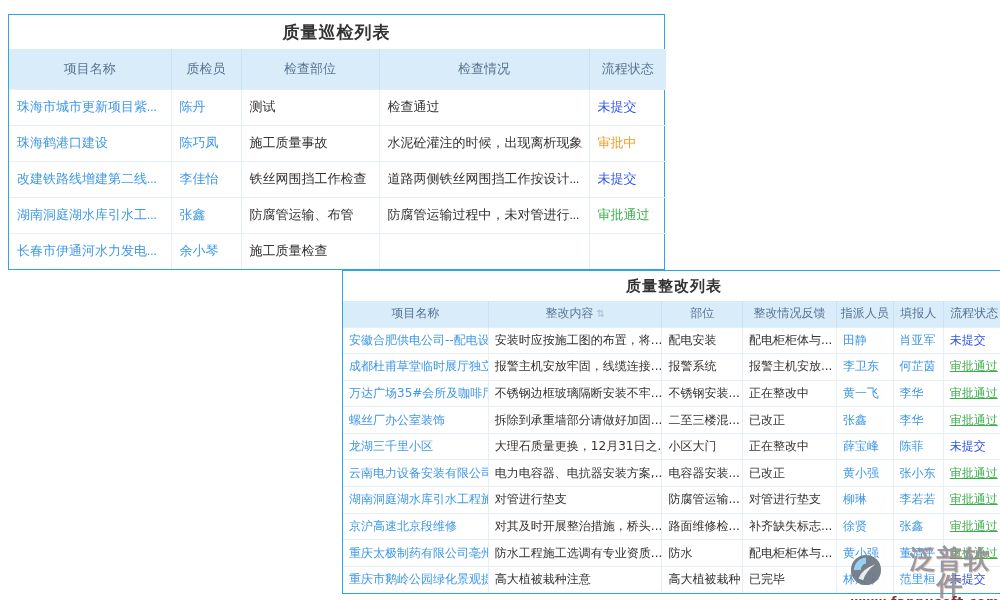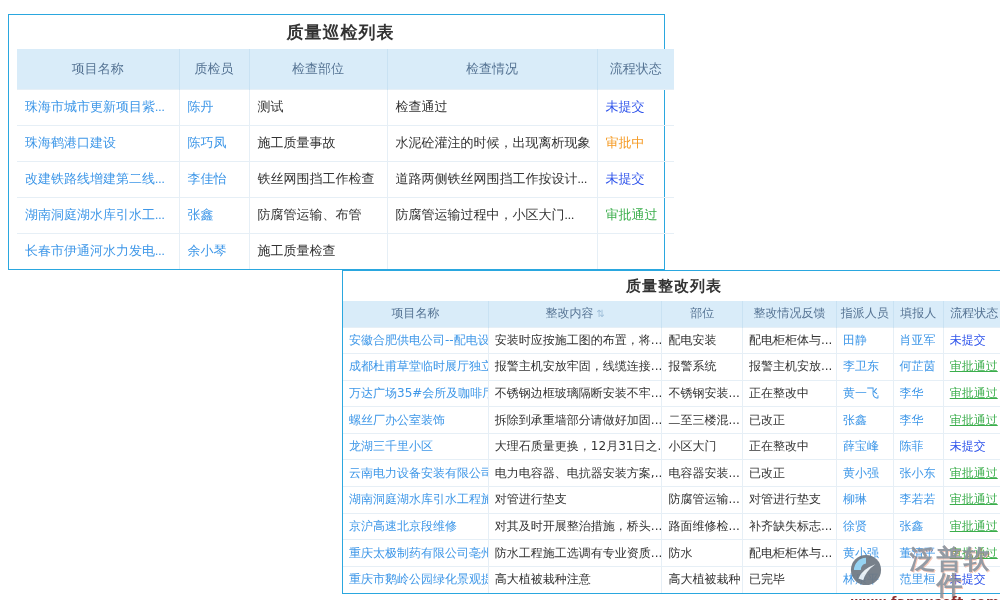--- a/index.html
+++ b/index.html
@@ -15,21 +15,21 @@
   }
   *{margin:0;padding:0;box-sizing:border-box;}
   html,body{width:1000px;height:600px;background:#ffffff;
     font-family:"DejaVu Sans","Liberation Sans",sans-serif;}
   #stage{position:relative;width:1000px;height:600px;overflow:hidden;background:#fff;}
 
   .card{position:absolute;background:#fff;border:1px solid var(--border-blue);}
   .card-title{display:flex;align-items:center;justify-content:center;
     font-weight:bold;color:#333;background:#fff;}
 
-  #inspection-card{left:8px;top:14px;width:657px;z-index:1;padding-left:8px;}
+  #inspection-card{left:8px;top:14px;width:657px;z-index:1;}
   #inspection-card .card-title{height:34px;font-size:17px;letter-spacing:1px;}
   #rectification-card{left:342px;top:270px;width:664px;z-index:10;}
   #rectification-card .card-title{height:30px;font-size:15px;letter-spacing:1px;}
 
   table{border-collapse:collapse;table-layout:fixed;width:100%;}
   th{background:var(--header-bg);color:var(--header-text);font-weight:normal;
      text-align:center;border-left:1px solid #C9E2F3;}
   th:first-child{border-left:none;}
   td{border-top:1px solid var(--cell-line);border-left:1px solid var(--cell-line);
      padding:0 8px;white-space:nowrap;overflow:hidden;color:var(--dark);}
@@ -101,21 +101,21 @@
             <td class="al-left c-link">改建铁路线增建第二线...</td>
             <td class="al-center c-link">李佳怡</td>
             <td class="al-left">铁丝网围挡工作检查</td>
             <td class="al-left">道路两侧铁丝网围挡工作按设计...</td>
             <td class="al-center st-pending">未提交</td>
           </tr>
           <tr>
             <td class="al-left c-link">湖南洞庭湖水库引水工...</td>
             <td class="al-center c-link">张鑫</td>
             <td class="al-left">防腐管运输、布管</td>
-            <td class="al-left">防腐管运输过程中，小区大门...</td>
+            <td class="al-left">防腐管运输过程中，未对管进行...</td>
             <td class="al-center st-approved">审批通过</td>
           </tr>
           <tr>
             <td class="al-left c-link">长春市伊通河水力发电...</td>
             <td class="al-center c-link">余小琴</td>
             <td class="al-left">施工质量检查</td>
             <td class="al-left"></td>
             <td class="al-center"></td>
           </tr>
         </tbody>

